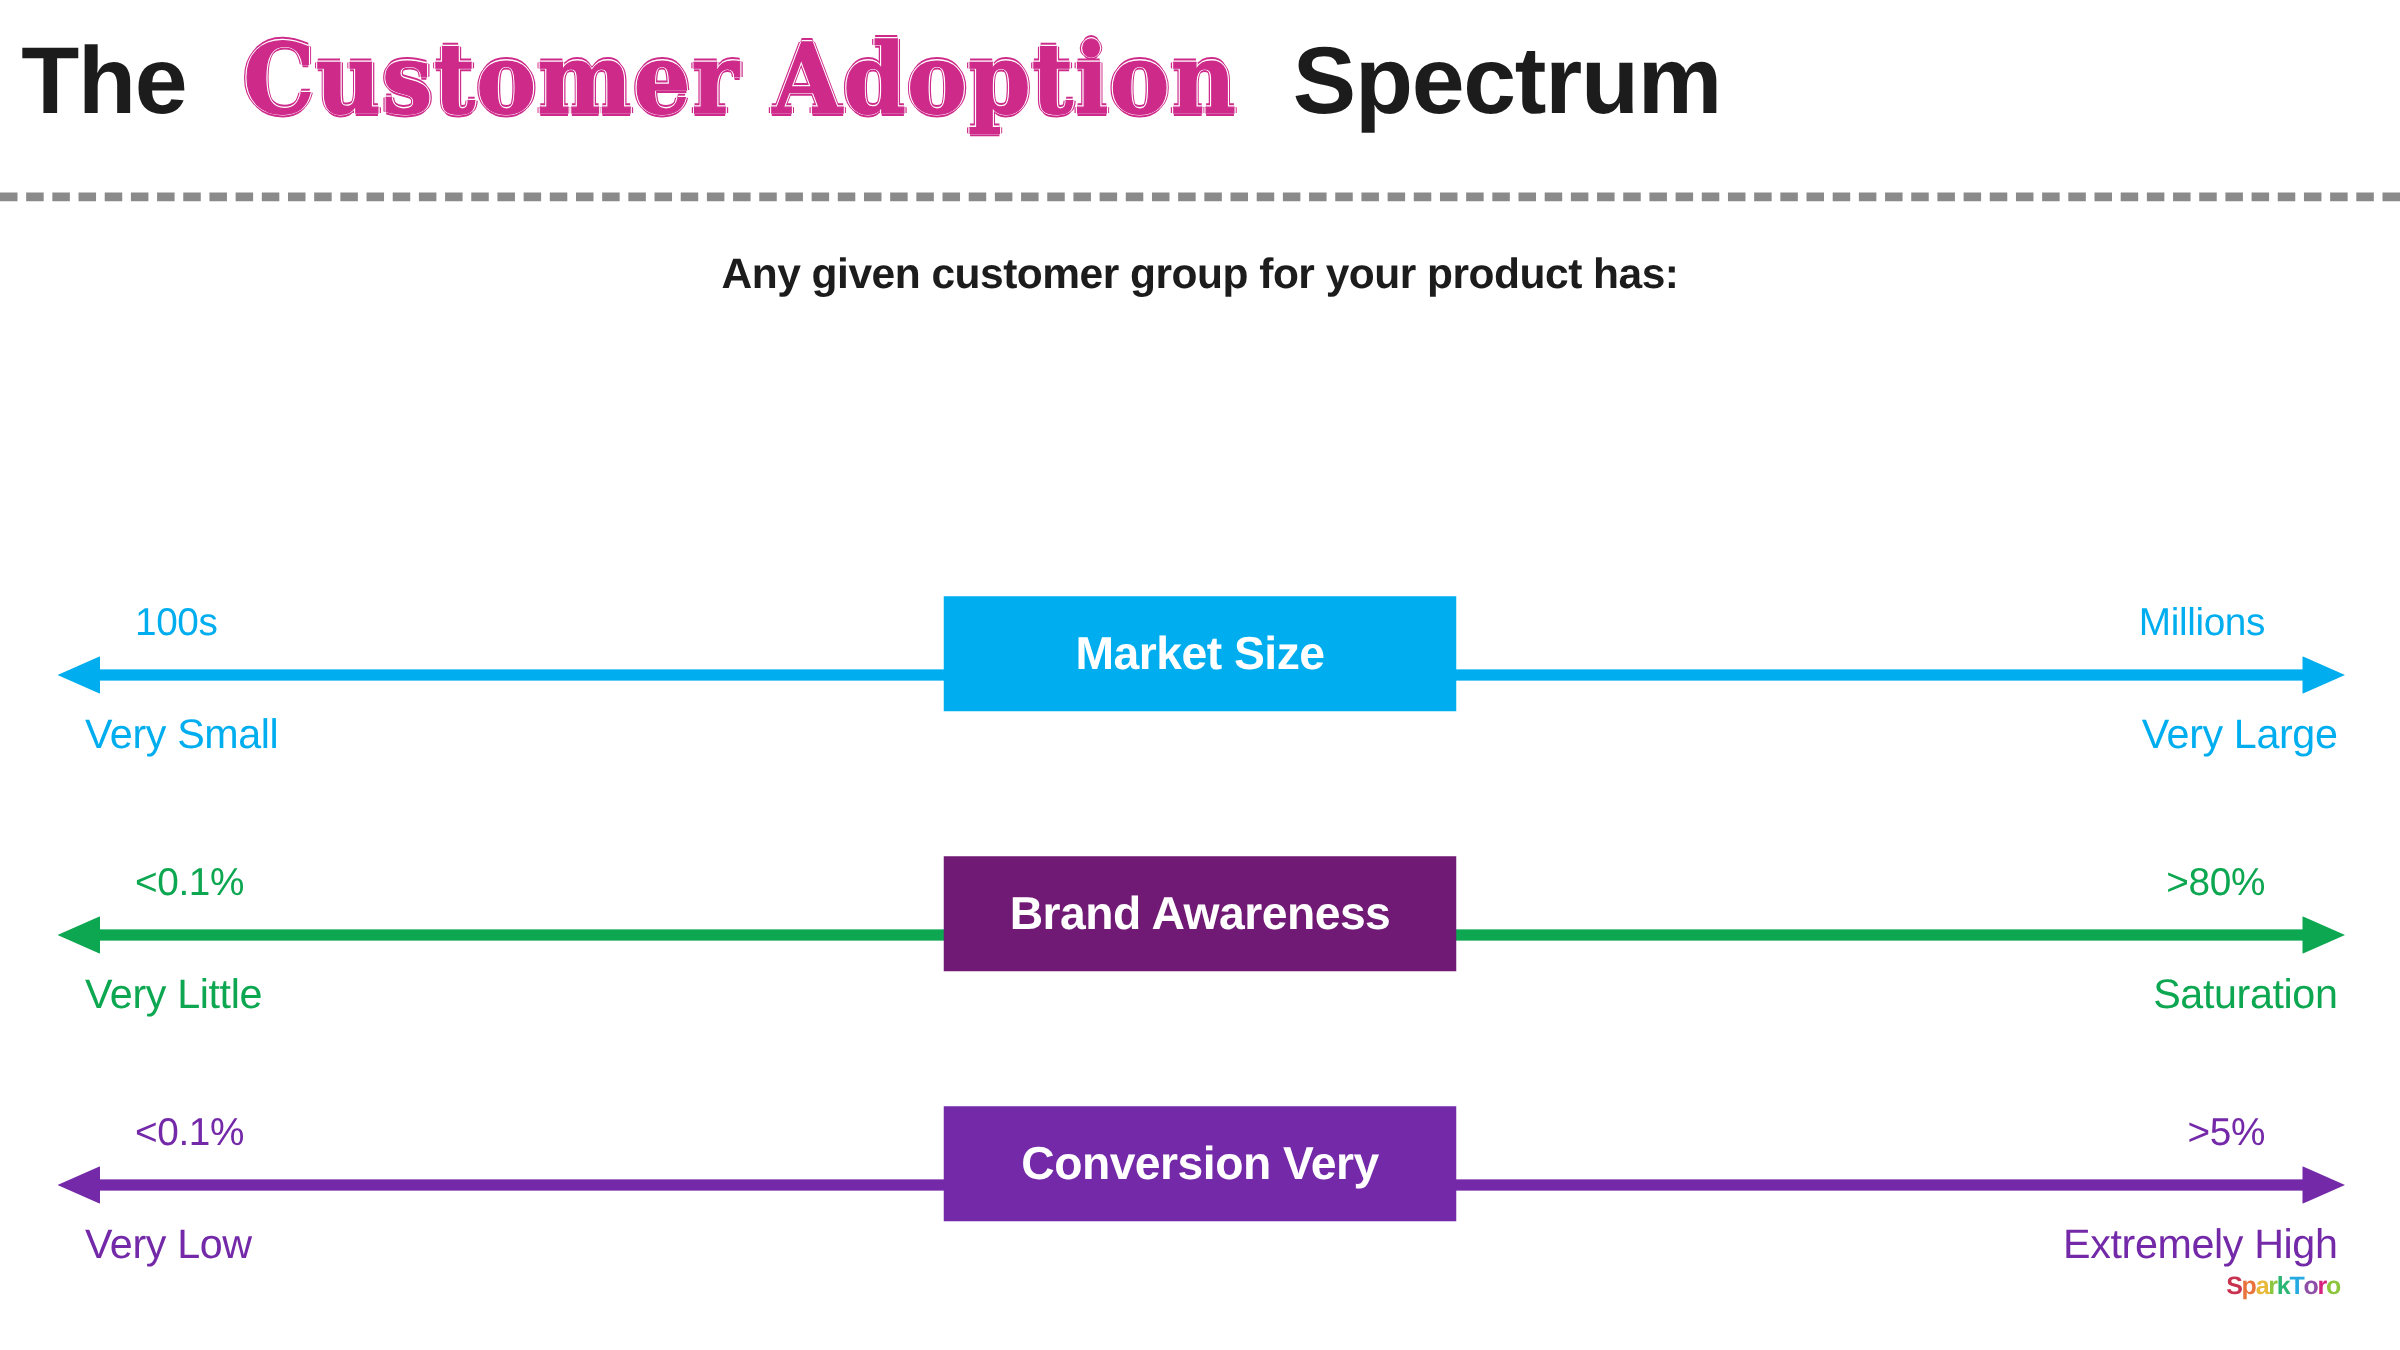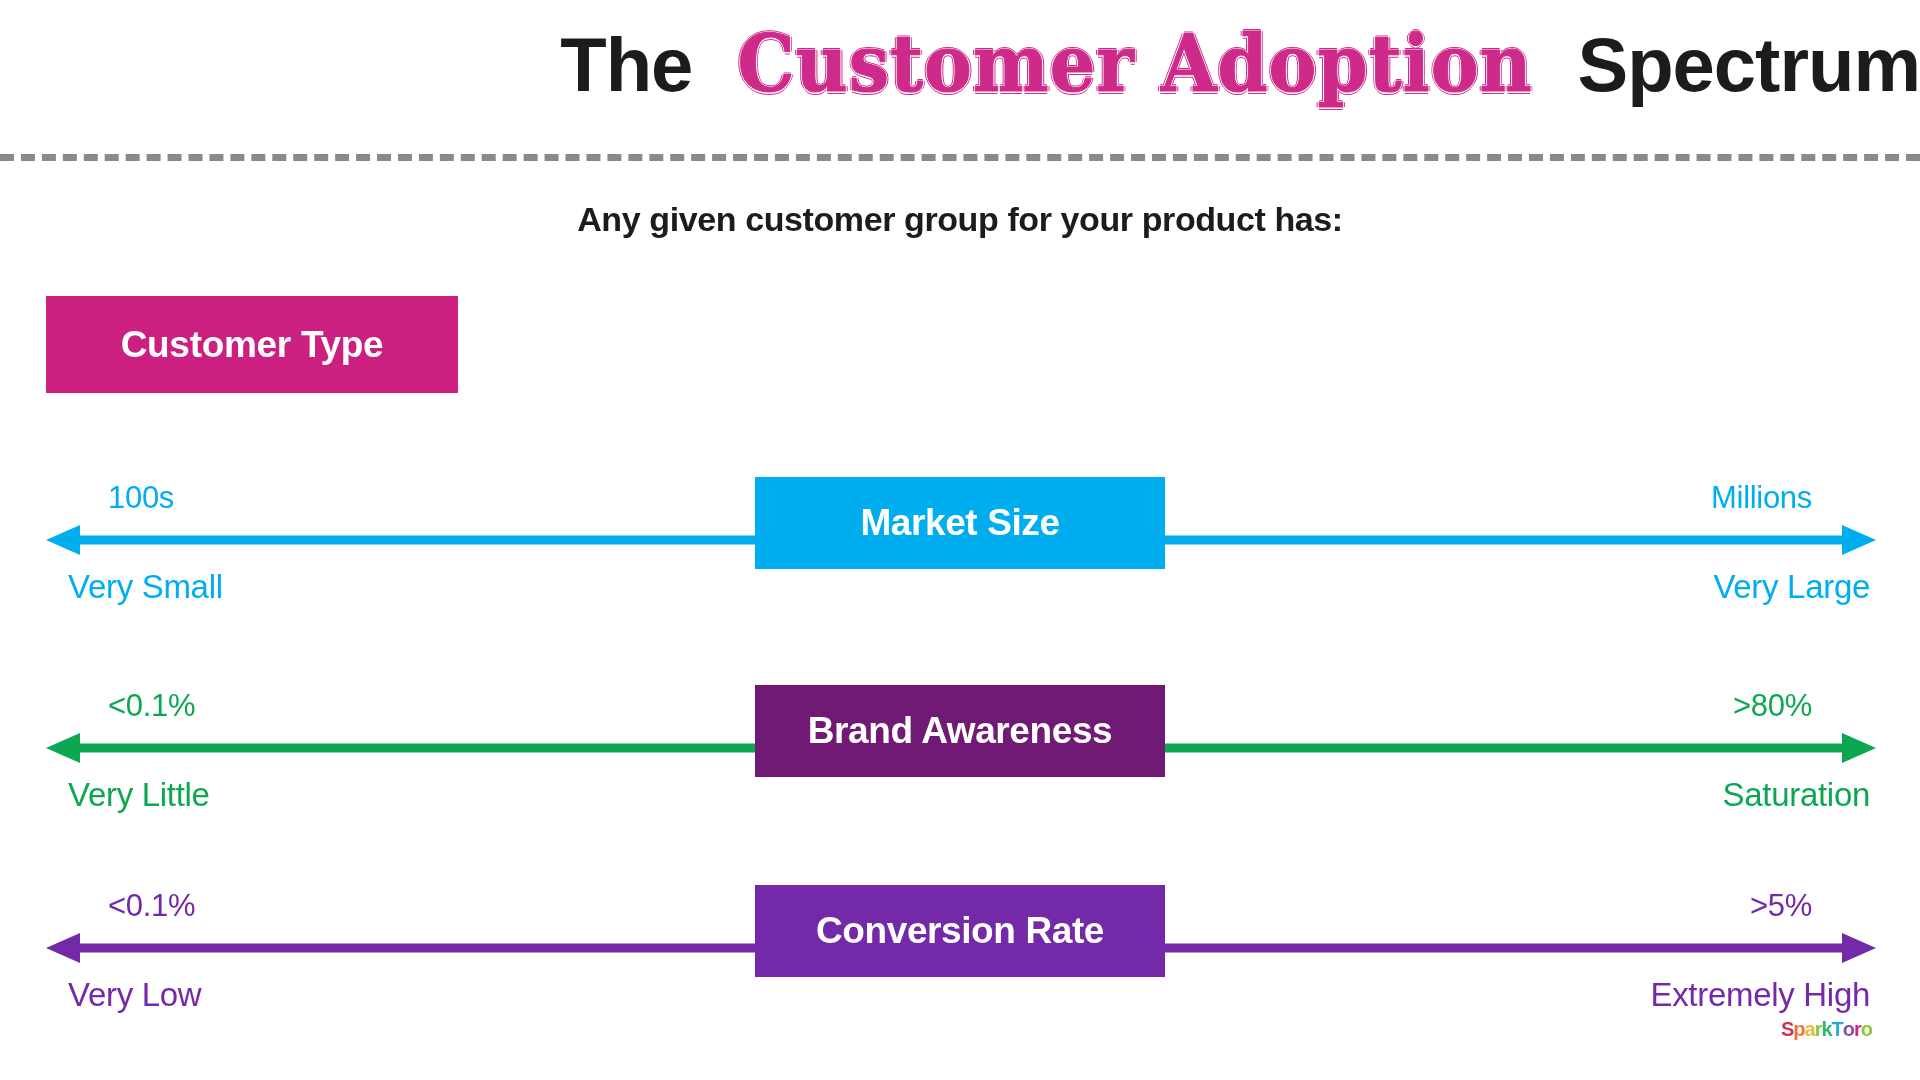--- a/index.html
+++ b/index.html
@@ -19,22 +19,23 @@
     height: 1080px;
     background: #ffffff;
   }
 
   
   .title-wrap {
     position: absolute;
     top: 18px;
     left: 0;
     width: 1920px;
-    text-align: right;
-    white-space: nowrap;
+    text-align: left;
+    white-space: nowrap;
+    padding-left: 17px;
   }
   .title-plain {
     font-family: "Liberation Sans", sans-serif;
     font-weight: bold;
     font-size: 76px;
     letter-spacing: -1px;
     color: #1c1c1c;
     vertical-align: baseline;
   }
   .title-fancy {
@@ -197,23 +198,20 @@
   <div class="title-wrap">
     <span class="title-plain">The</span>
     <span class="title-fancy">Customer Adoption</span>
     <span class="title-plain">Spectrum</span>
   </div>
 
   <div class="dashed-rule" style="border-top-color: rgb(138, 138, 138);"></div>
 
   <div class="subhead">Any given customer group for your product has:</div>
 
-  <div class="ct-badge" style="background: rgb(204, 32, 128);">
-    <span class="ct-badge-label">Customer Type</span>
-  </div>
 
   <div class="ct-desc" style="color: rgb(212, 36, 127);">
   </div>
 
   <div class="spectrum row-1">
     <div class="axis">
       <svg viewBox="0 0 1830 30" preserveAspectRatio="none" aria-hidden="true">
         <polygon points="0,15 34,0 34,30" fill="#00AEEF" id="ms-ahl"></polygon>
         <polygon points="1830,15 1796,0 1796,30" fill="#00AEEF" id="ms-ahr"></polygon>
         <rect x="30" y="10.5" width="1770" height="9" fill="#00AEEF" id="ms-shaft"></rect>
@@ -247,21 +245,21 @@
 
   <div class="spectrum row-3">
     <div class="axis">
       <svg viewBox="0 0 1830 30" preserveAspectRatio="none" aria-hidden="true">
         <polygon points="0,15 34,0 34,30" fill="#7329A8" id="cr-ahl"></polygon>
         <polygon points="1830,15 1796,0 1796,30" fill="#7329A8" id="cr-ahr"></polygon>
         <rect x="30" y="10.5" width="1770" height="9" fill="#7329A8" id="cr-shaft"></rect>
       </svg>
     </div>
     <div class="center-box" id="cr-box" style="background: rgb(115, 41, 168);">
-      <span class="center-box-label">Conversion Rate</span>
+      <span class="center-box-label">Conversion Very</span>
     </div>
     <div class="cap cap-top cap-left-top" id="cr-lt" style="color: rgb(115, 41, 168);">&lt;0.1%</div>
     <div class="cap cap-bot cap-left-bot" id="cr-lb" style="color: rgb(115, 41, 168);">Very Low</div>
     <div class="cap cap-top cap-right-top" id="cr-rt" style="color: rgb(115, 41, 168);">&gt;5%</div>
     <div class="cap cap-bot cap-right-bot" id="cr-rb" style="color: rgb(115, 41, 168);">Extremely High</div>
   </div>
 
   <div class="logo" id="logo-host"><span style="color: rgb(200, 50, 79);">S</span><span style="color: rgb(232, 116, 59);">p</span><span style="color: rgb(232, 185, 59);">a</span><span style="color: rgb(140, 198, 63);">r</span><span style="color: rgb(43, 182, 115);">k</span><span style="color: rgb(39, 170, 225);">T</span><span style="color: rgb(142, 79, 168);">o</span><span style="color: rgb(212, 36, 127);">r</span><span style="color: rgb(140, 198, 63);">o</span></div>
 
 </div>

